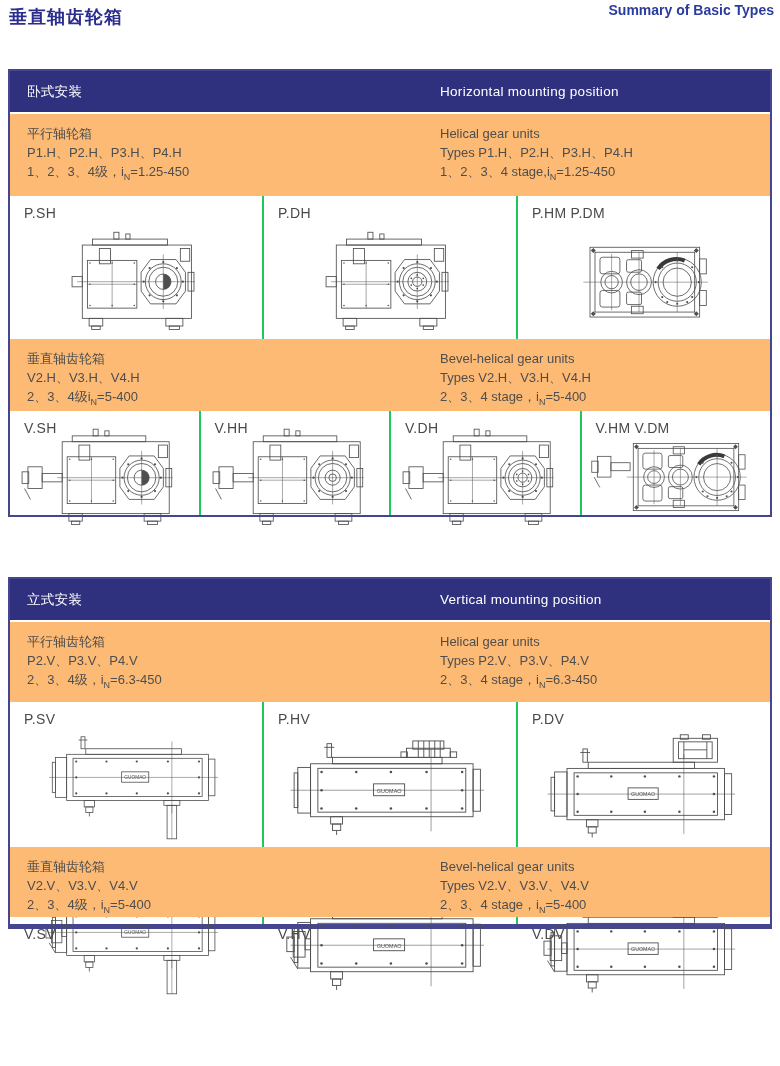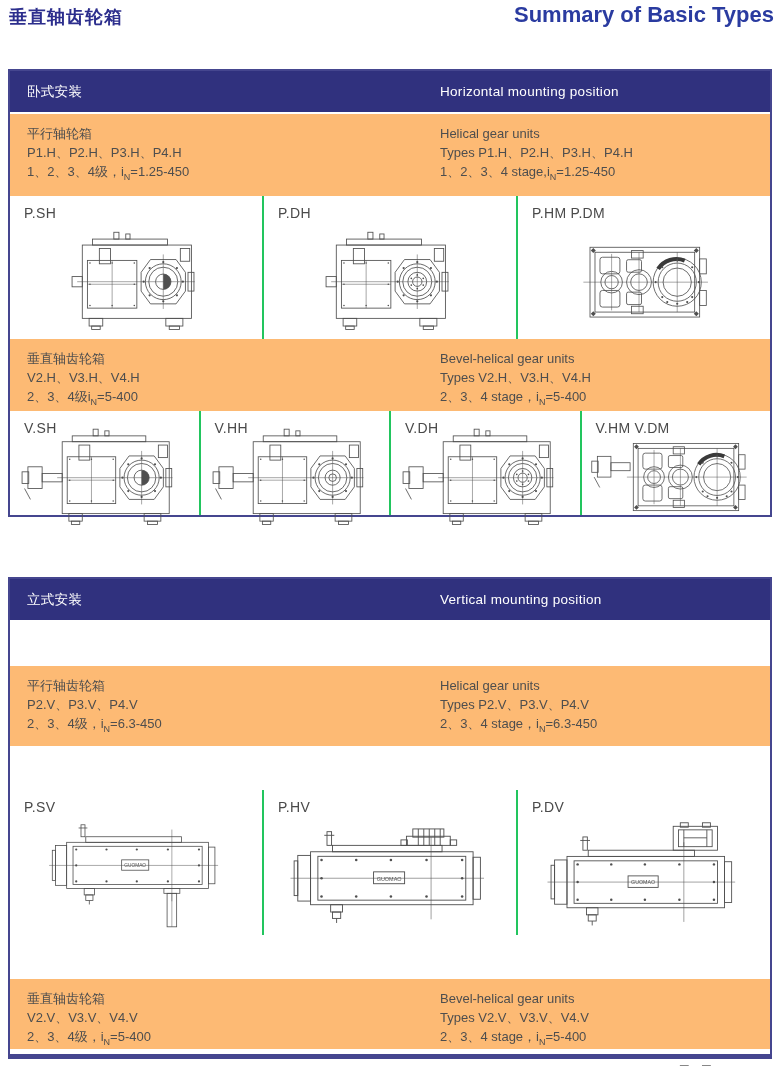--- a/index.html
+++ b/index.html
@@ -1,24 +1,24 @@
 <!DOCTYPE html>
 <html><head>
 <meta charset="utf-8">
 <style>
   html,body{margin:0;padding:0;background:#fff;}
   body{width:780px;height:1066px;position:relative;font-family:"Liberation Sans","DejaVu Sans",sans-serif;overflow:hidden;}
 
   .page-title-cn{position:absolute;left:9px;top:5px;font-size:18px;font-weight:bold;color:#2c2e8d;letter-spacing:1px;}
-  .page-title-en{position:absolute;right:6px;top:2px;font-size:22px;font-weight:bold;color:#2a3ba0;}
+  .page-title-en{position:absolute;right:6px;top:2px;font-size:14px;font-weight:bold;color:#2a3ba0;}
 
   .gtable{position:absolute;left:8px;width:764px;border:2px solid #45468f;background:#fff;
           display:flex;flex-direction:column;box-sizing:border-box;}
   #table1{top:69px;height:448px;}
-  #table2{top:577px;height:482px;border-bottom-width:5px;gap:44px;}
+  #table2{top:577px;height:352px;border-bottom-width:5px;}
 
   .thead{background:#30317e;color:#ffffff;font-size:13.5px;letter-spacing:.3px;
          display:flex;align-items:center;position:relative;flex:0 0 41px;border-bottom:2px solid #fff;}
   .thead .cn{margin-left:17px;}
   .thead .en{position:absolute;left:430px;}
 
   .band{background:#fdba74;position:relative;color:#4e4e4e;font-size:13px;line-height:19px;}
   .band .col{position:absolute;top:10px;}
   .band .cn{left:17px;}
   .band .en{left:430px;}

